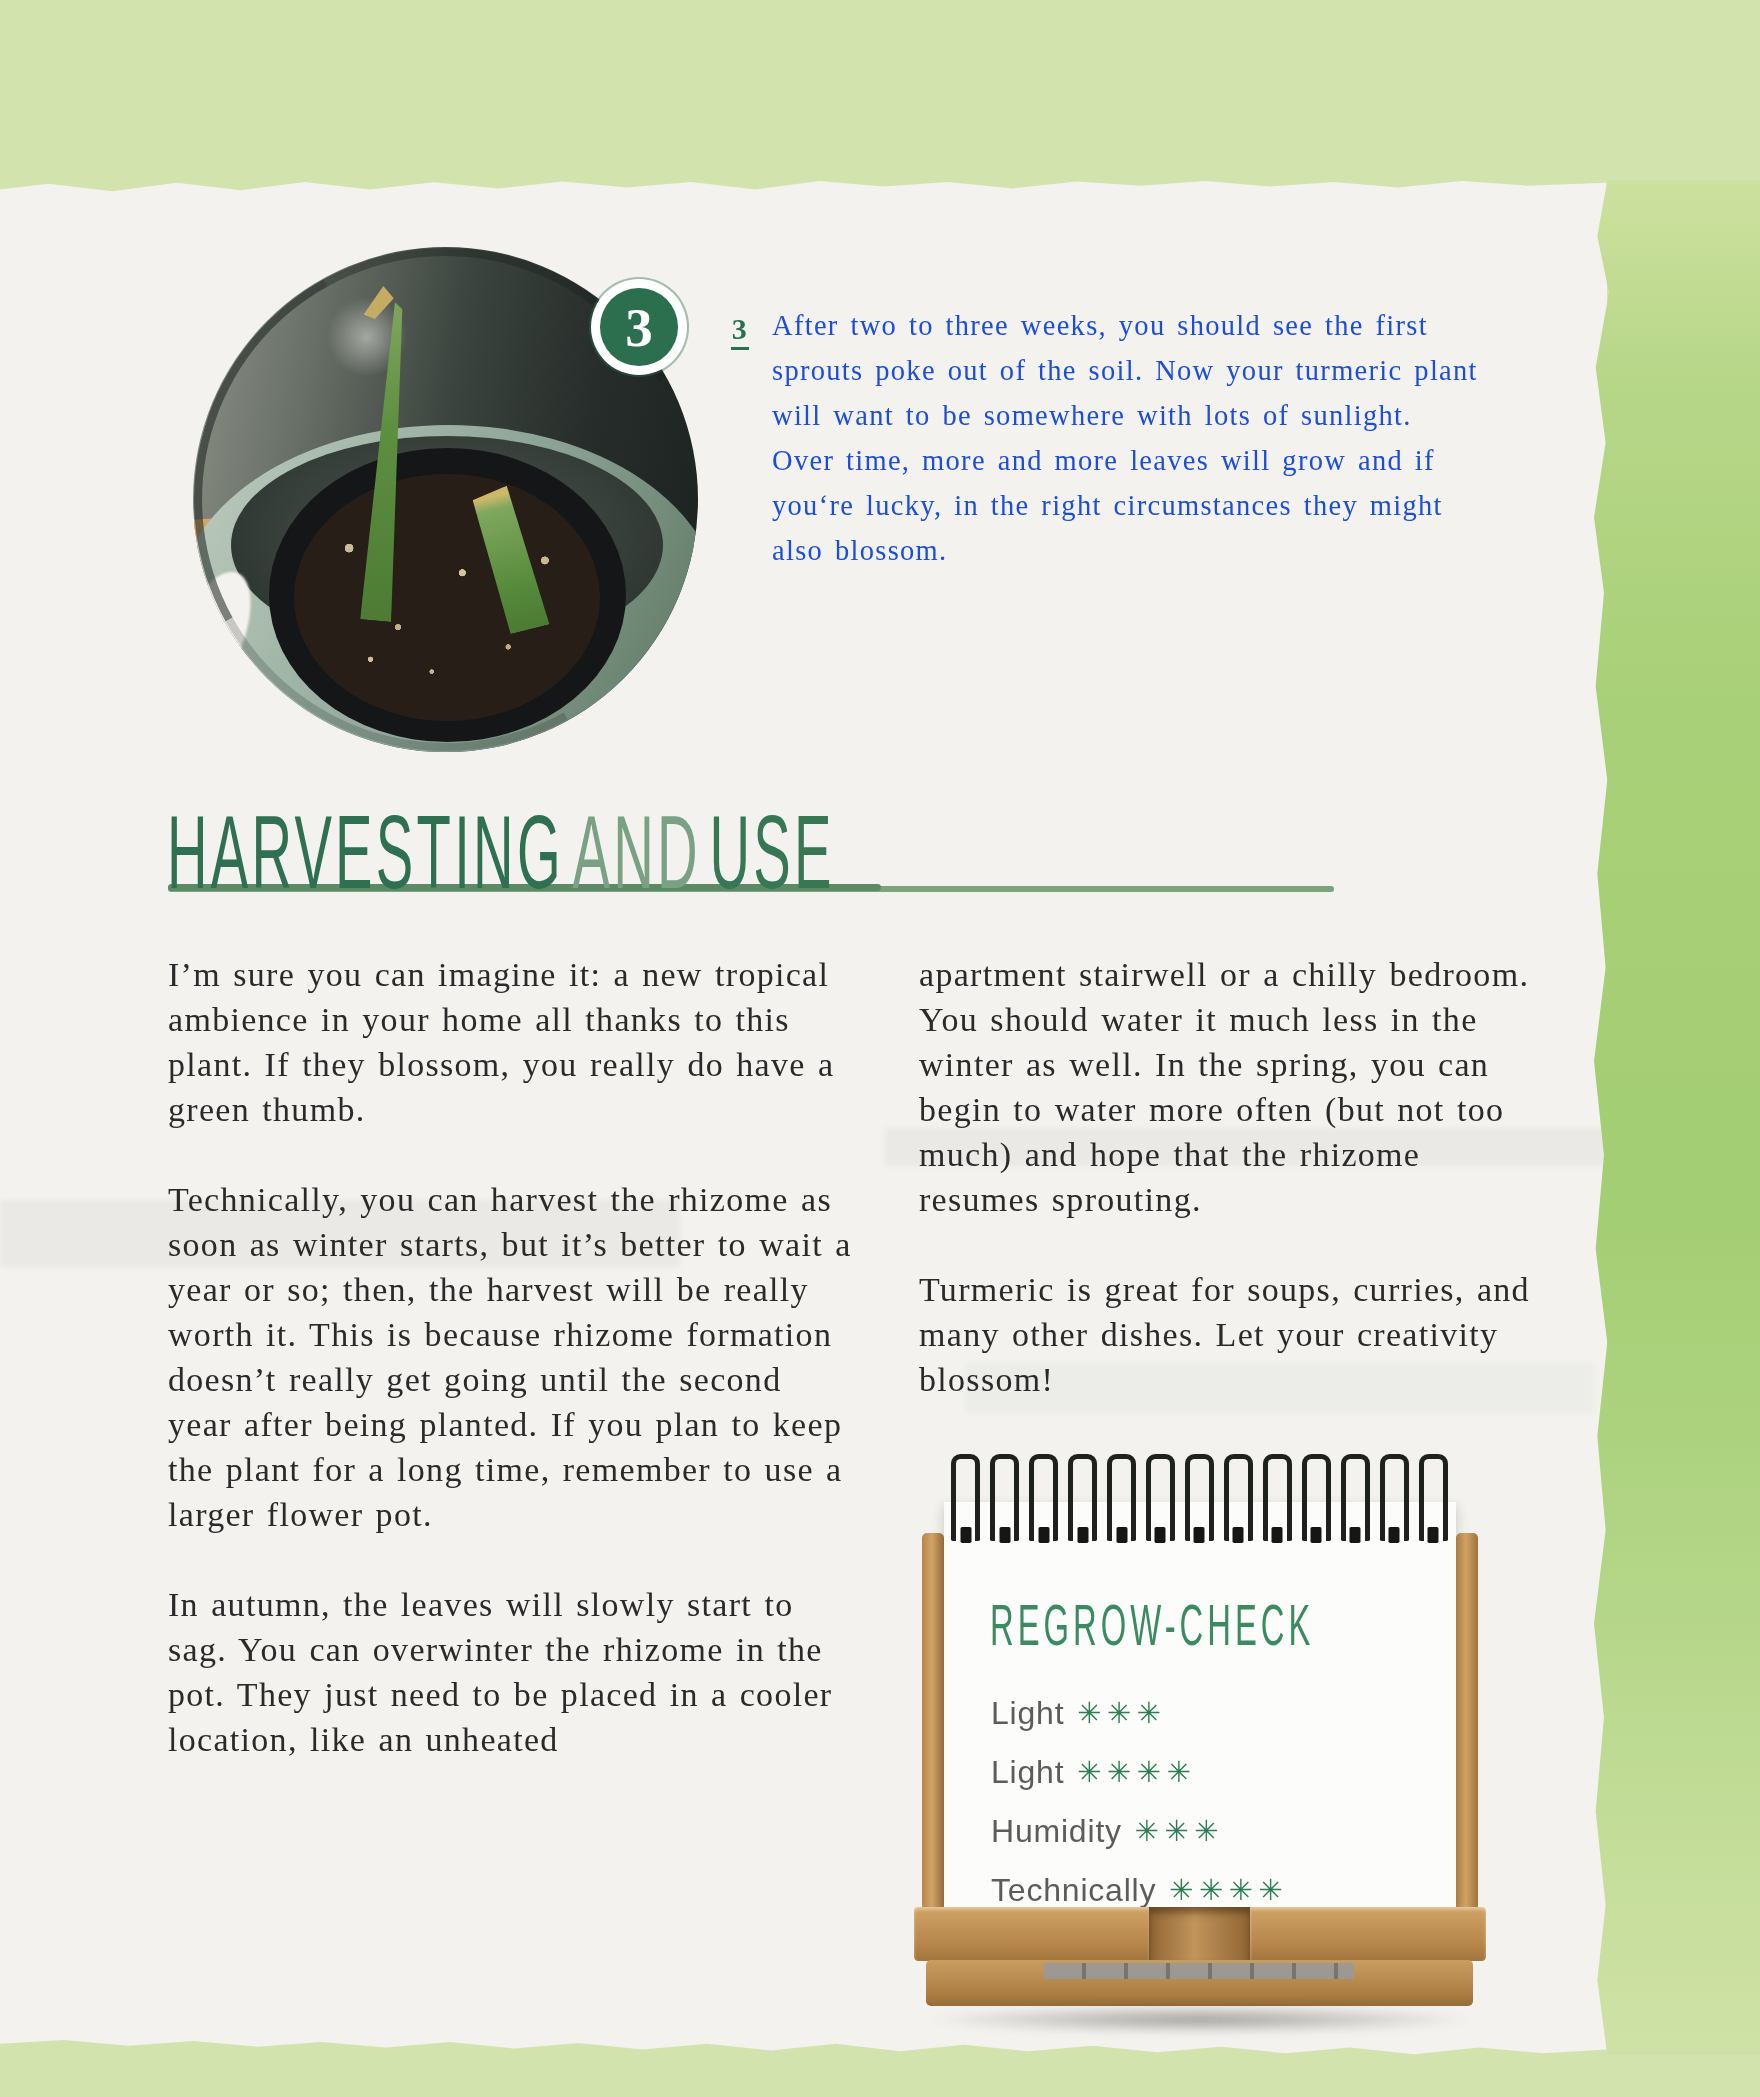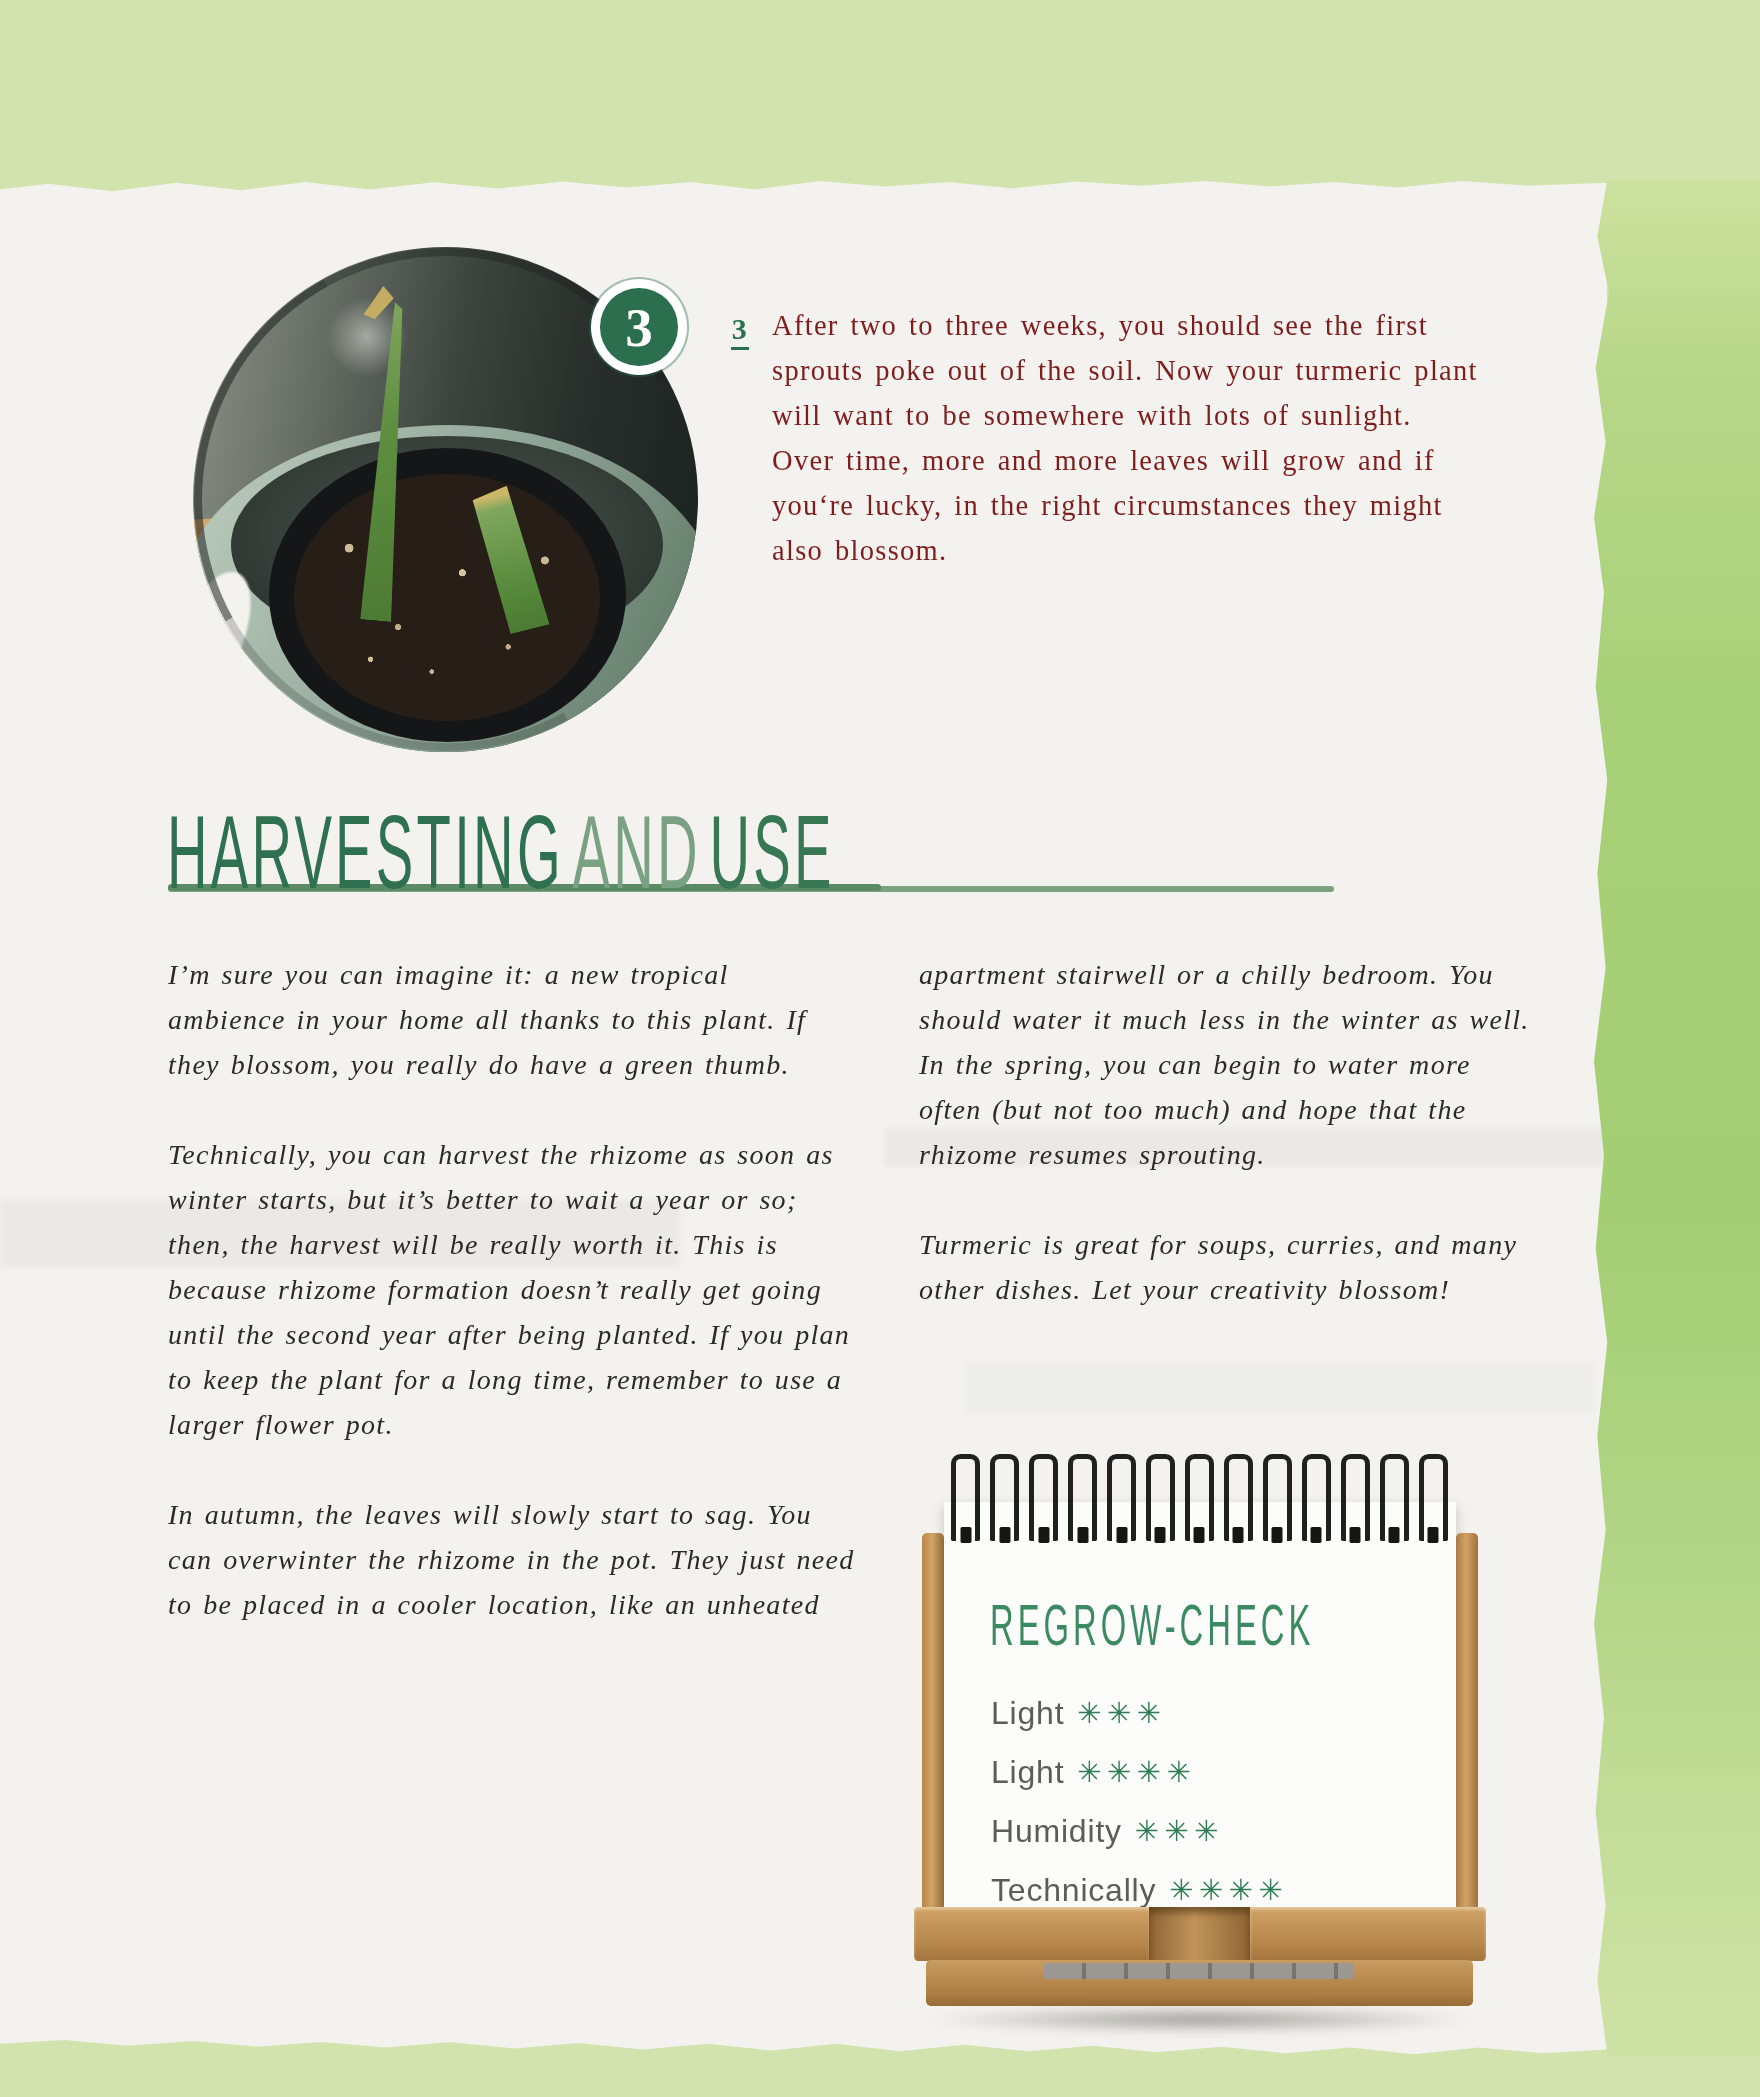--- a/index.html
+++ b/index.html
@@ -58,31 +58,31 @@
   .photo-bite{position:absolute;left:-12.6px;bottom:46px;width:63px;height:138px;border-radius:50%;
          background:#f3f2ef;transform:rotate(22deg);filter:blur(1.3px);}
   
   .badge{position:absolute;left:591px;top:279px;width:96px;height:96px;border-radius:50%;background:#ffffff;
          box-shadow:0 0 0 2.1px rgba(44,111,79,.4);}
   .badge-core{position:absolute;inset:9.2px;border-radius:50%;background:#2b6f4e;display:flex;align-items:center;justify-content:center;}
   .badge-num{font-family:"Liberation Serif",serif;font-weight:700;font-size:55px;color:#ffffff;line-height:1;}
   
   .step-number{position:absolute;left:731px;top:314px;font-family:"Liberation Serif",serif;font-weight:700;
          font-size:30px;color:#2b6f4e;border-bottom:3.8px solid #2b6f4e;padding:0 2.5px 2.5px 0.8px;line-height:1;}
-  .step-text{position:absolute;left:772px;top:303px;width:713px;font-size:28.5px;line-height:45px;color:#7f1d1d;
+  .step-text{position:absolute;left:772px;top:303px;width:713px;font-size:28.5px;line-height:45px;color:#1d4ed8;
          letter-spacing:1.3px;word-spacing:3.4px;}
   
   .title-wrap{position:absolute;left:167px;top:792px;width:1007px;}
   .script{font-family:"Liberation Sans",sans-serif;font-weight:400;white-space:nowrap;transform-origin:left top;}
   .title-text{font-size:72px;letter-spacing:4.2px;transform:scale(0.78,1.45);}
   .tw1{color:#2e7050;} .tw2{color:#7aa184;padding:0 11px;} .tw3{color:#377754;}
   .title-underline{position:absolute;left:168px;top:886px;width:1166px;height:5.5px;background:#7ca27e;border-radius:2.9px;}
   .title-underline-dark{position:absolute;left:168px;top:884px;width:713px;height:7.1px;background:#5d8a66;border-radius:3.4px;}
   
-  .col{position:absolute;top:952px;font-size:28px;line-height:45px;color:#2a2a2a;letter-spacing:1.3px;word-spacing:2.5px;font-style:italic;}
+  .col{position:absolute;top:952px;font-size:34px;line-height:45px;color:#2a2a2a;letter-spacing:1.3px;word-spacing:2.5px;}
   .col p{margin:0 0 45px 0;}
   .col-left{left:168px;width:688px;}
   .col-right{left:919px;width:621px;}
   
   .notepad{position:absolute;left:906px;top:1439px;width:587px;height:596px;}
   .rail{position:absolute;top:94px;width:22px;height:378px;border-radius:5px;
         background:linear-gradient(90deg,#b8854a,#d2a467 45%,#a0713c);}
   .rail-left{left:16px;} .rail-right{left:550px;}
   .pad-paper{position:absolute;left:38px;top:63px;width:512px;height:405px;background:#fcfcfa;
         box-shadow:0 4.2px 11px rgba(60,60,50,.25);}

